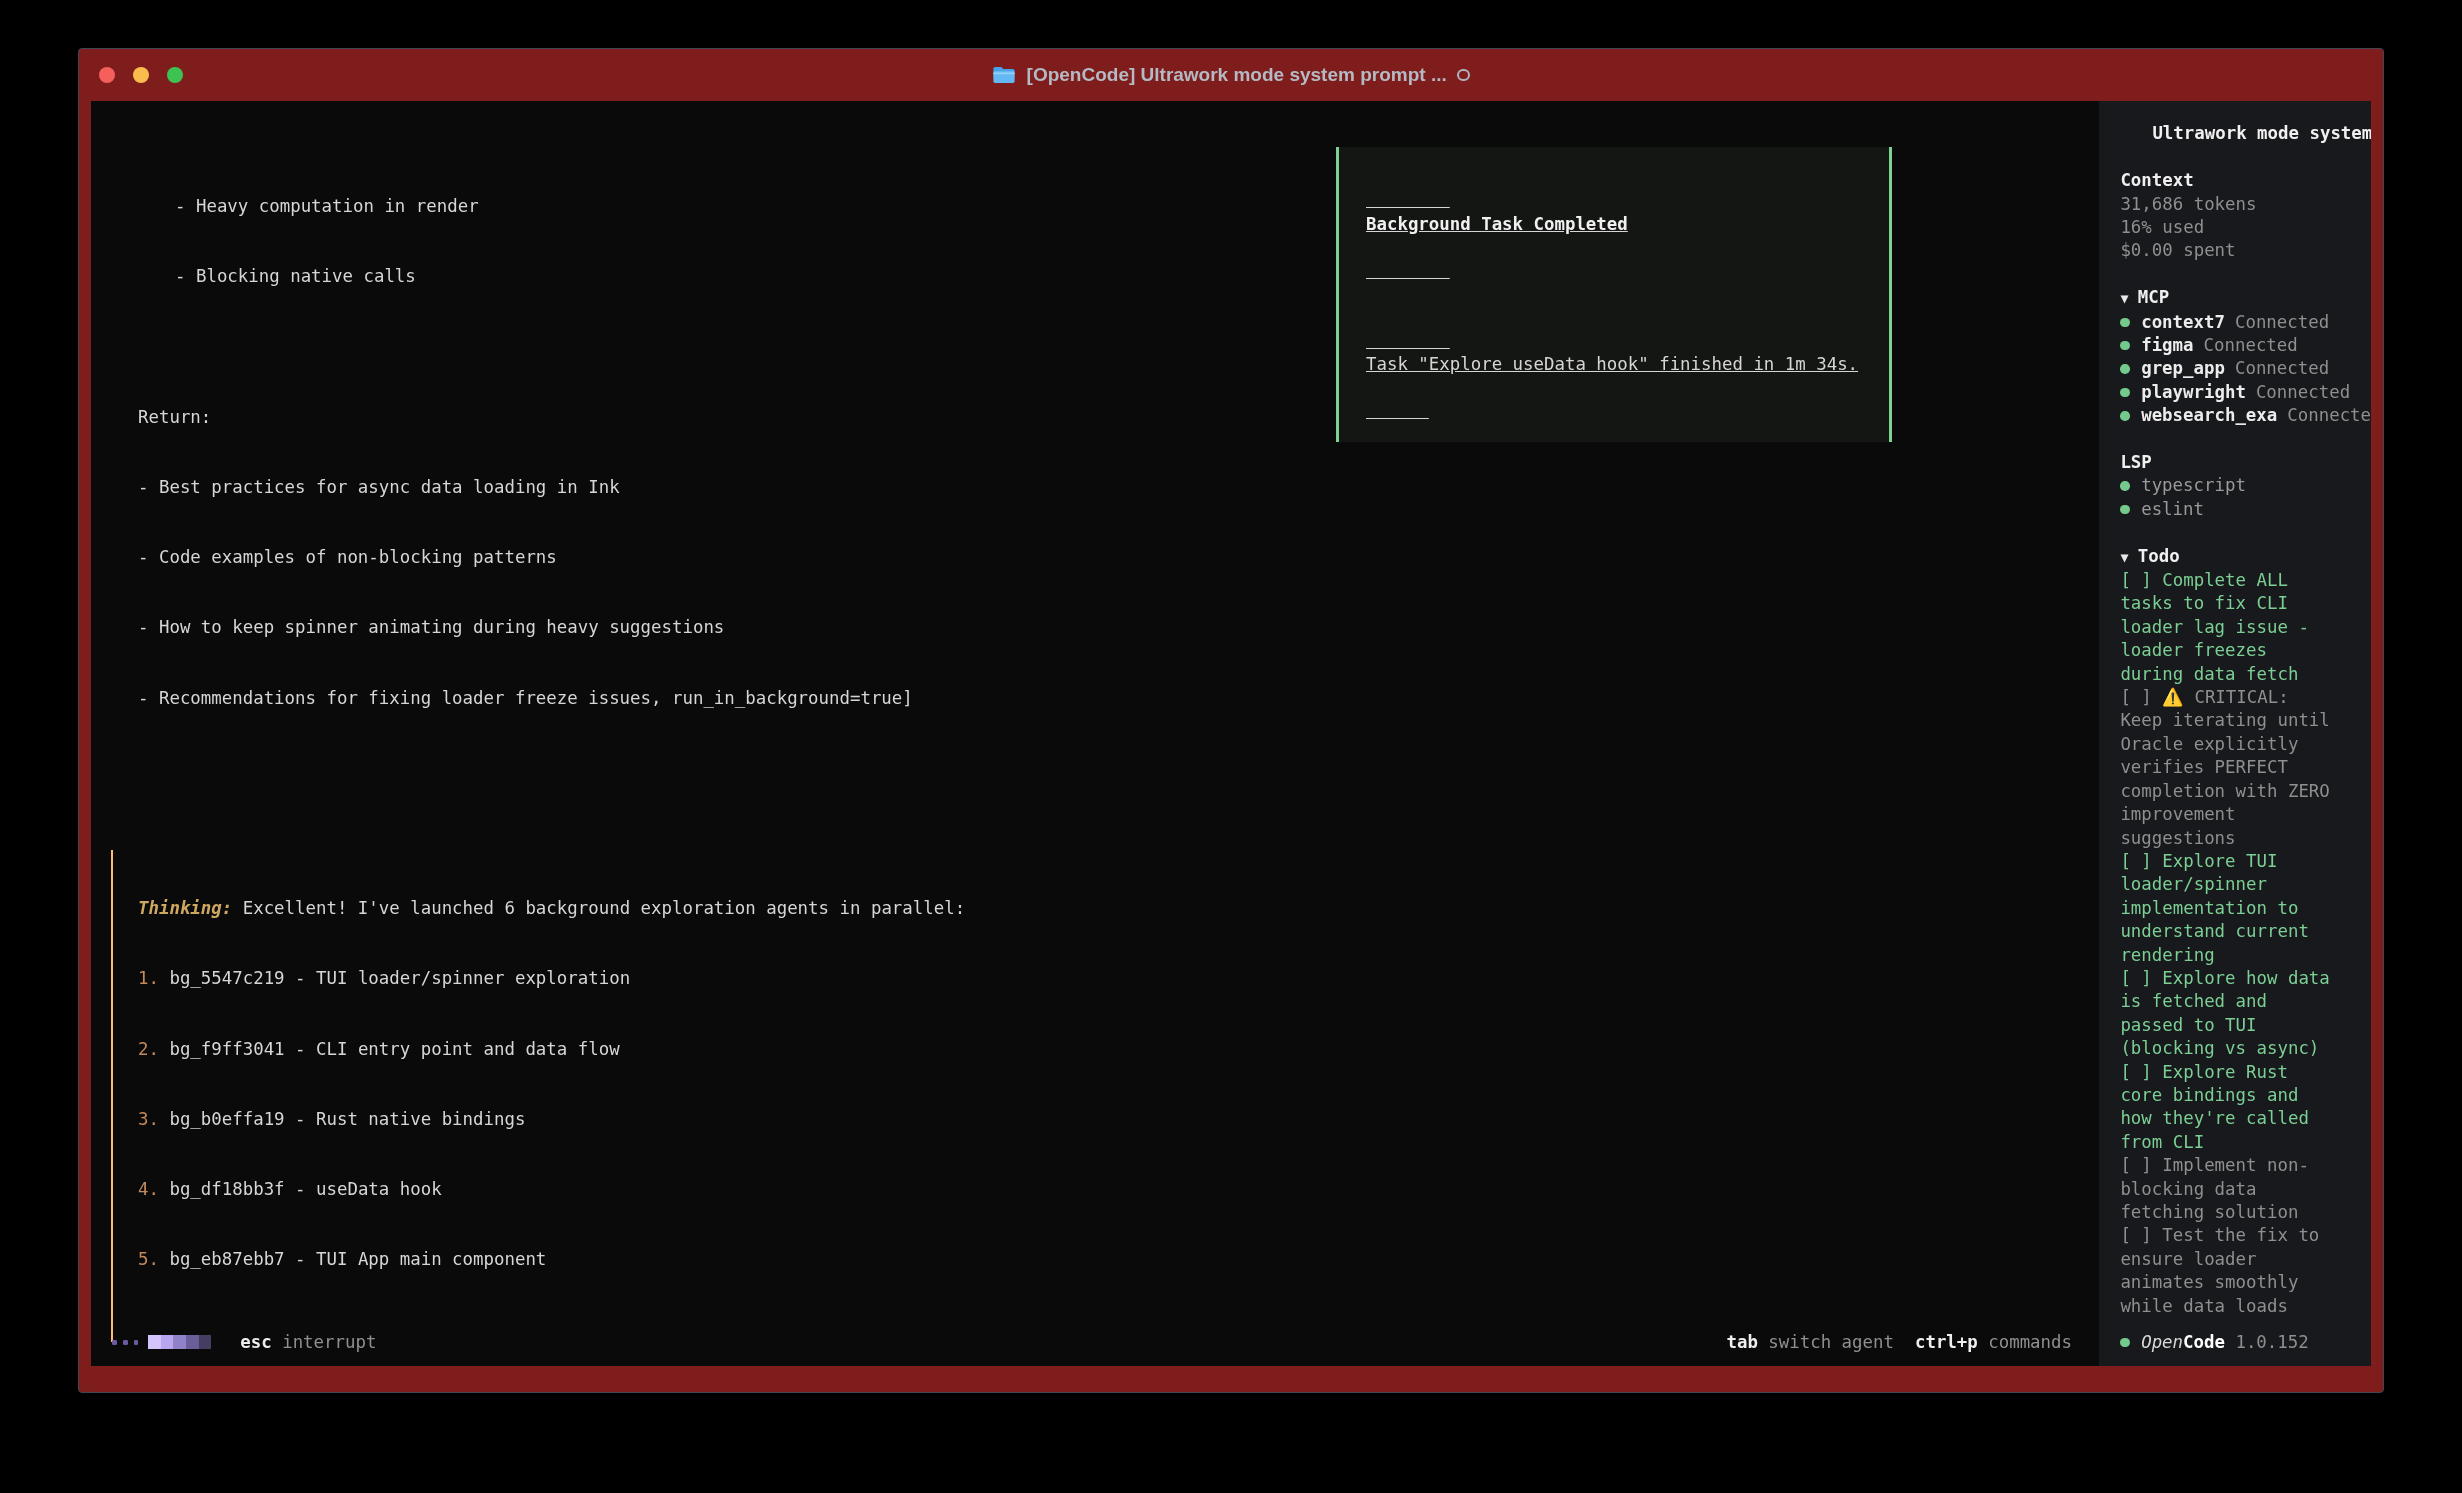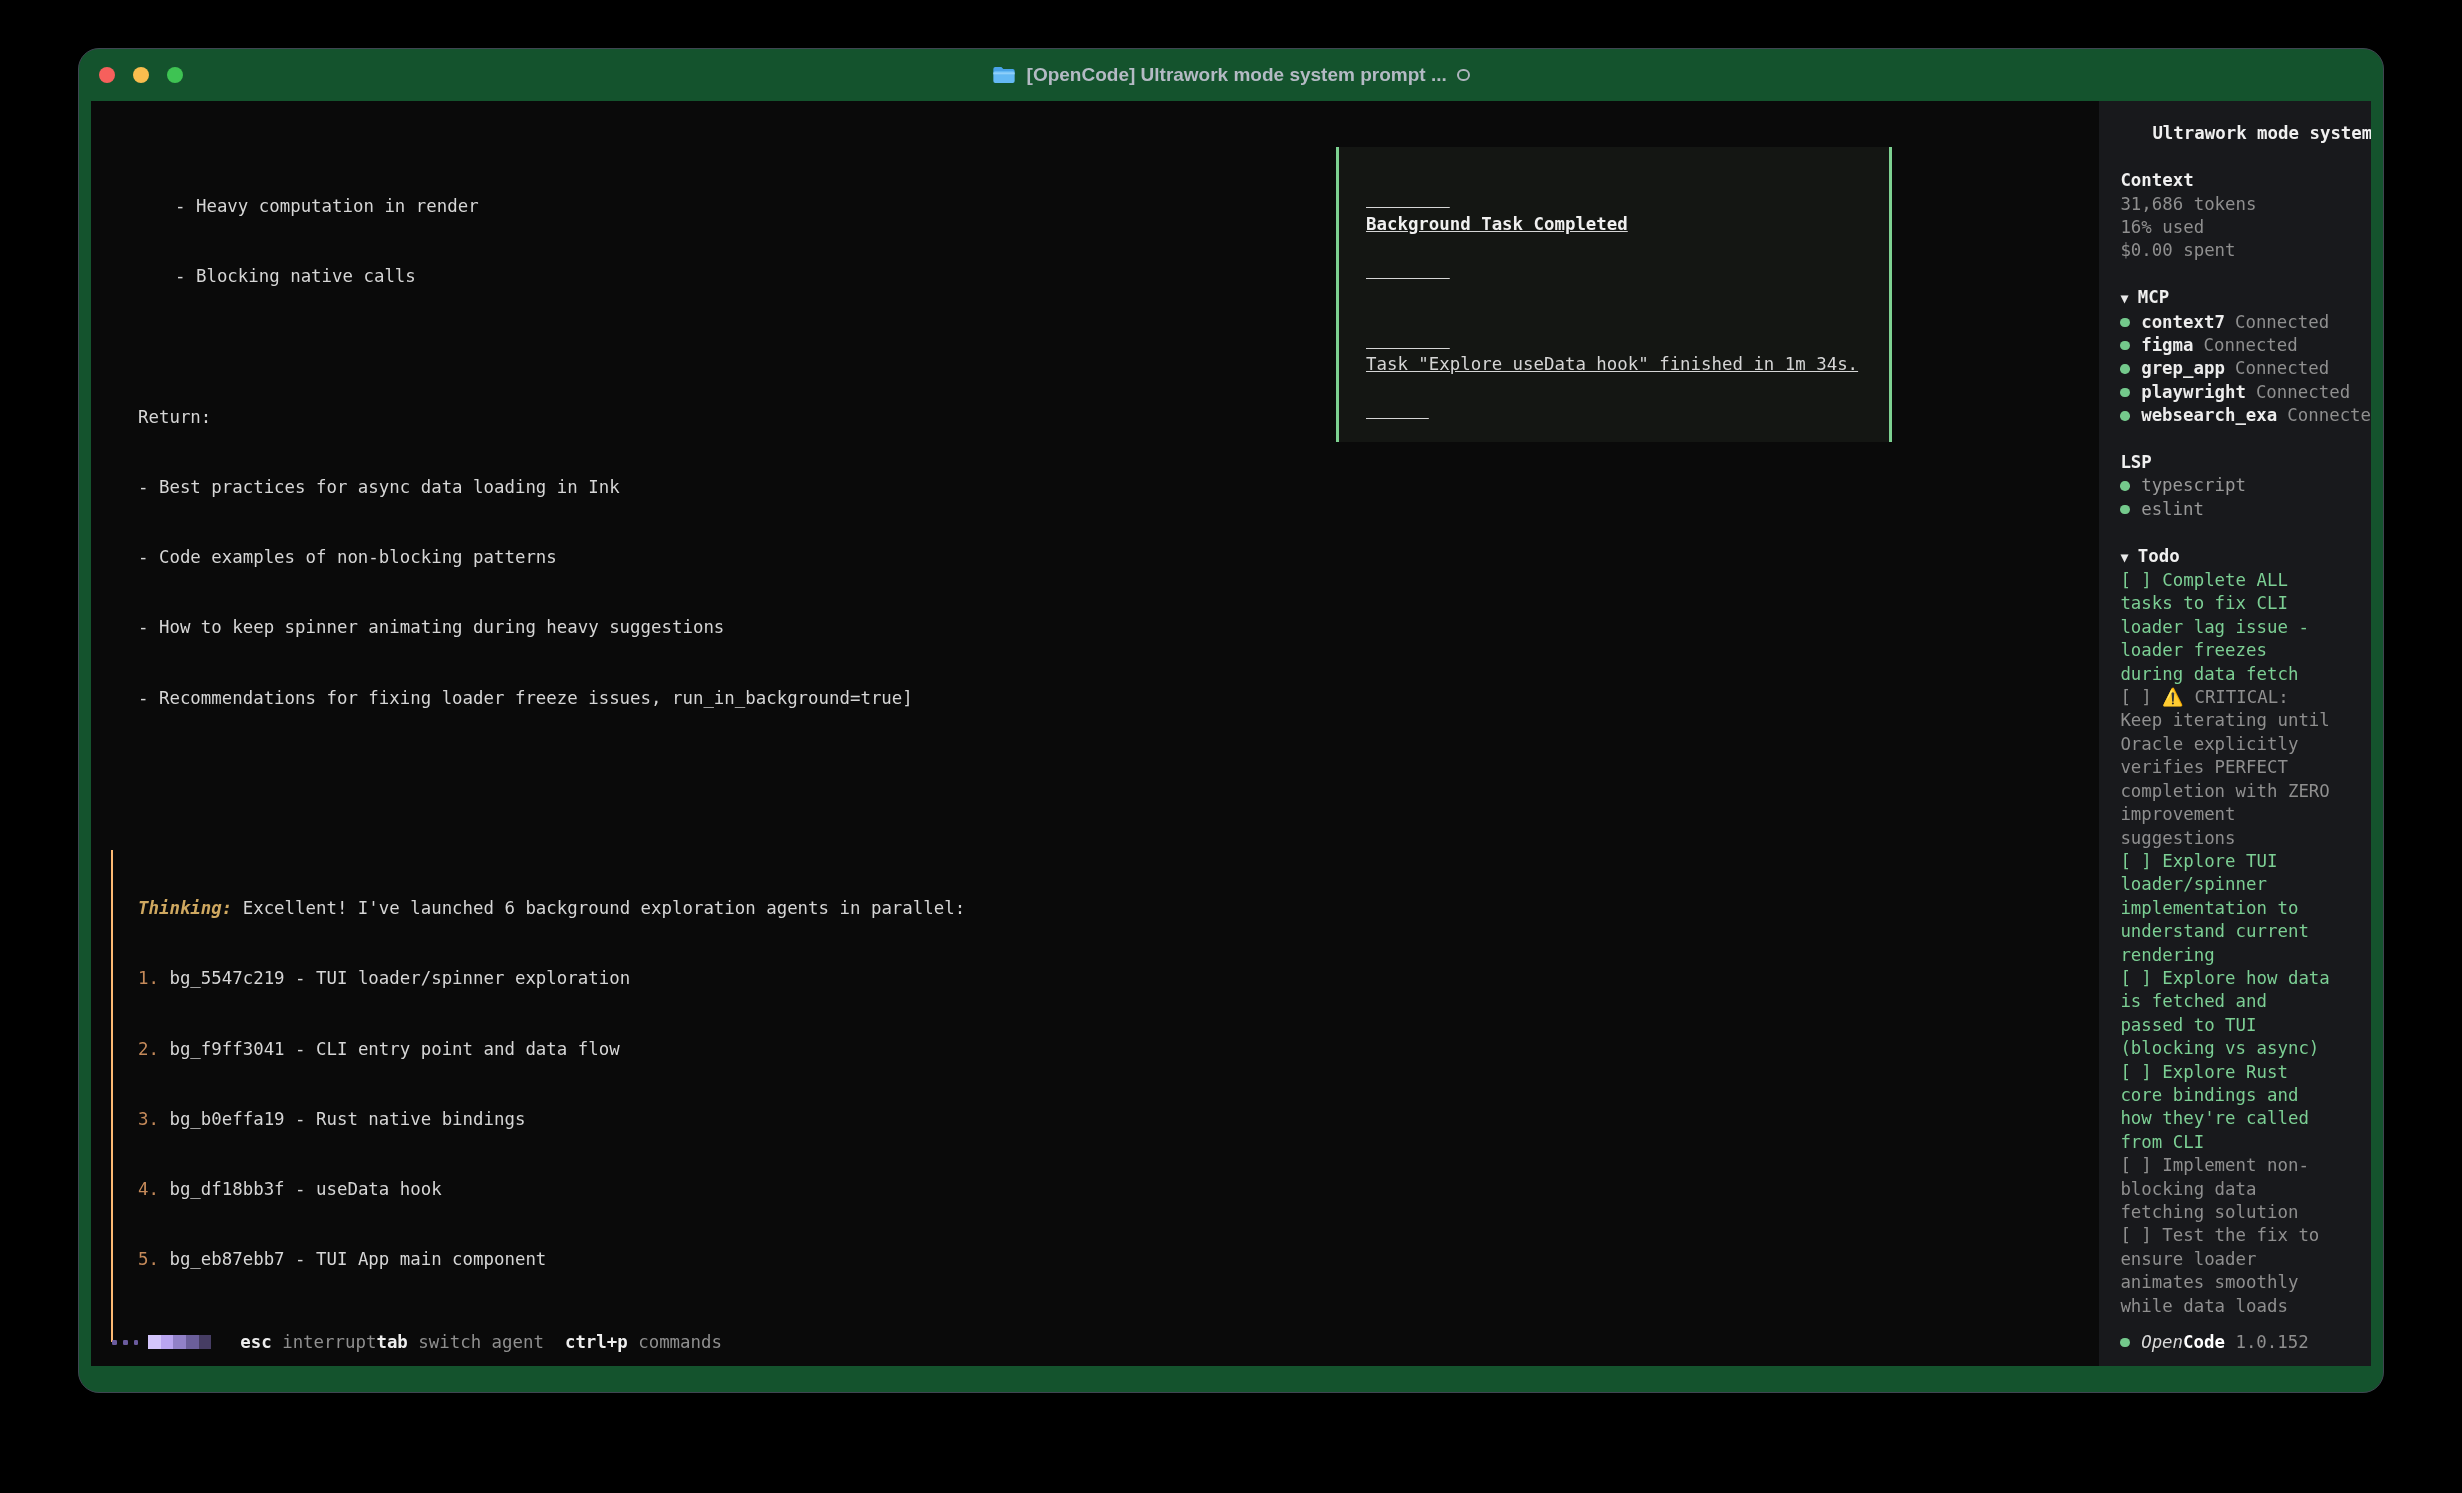--- a/index.html
+++ b/index.html
@@ -3,21 +3,21 @@
 <meta charset="utf-8">
 <style>
   * { box-sizing: border-box; }
   html,body { margin:0; padding:0; }
   body {
     width:2462px; height:1493px; background:#000; position:relative; overflow:hidden;
     font-family:"DejaVu Sans Mono", monospace;
   }
   .window {
     position:absolute; left:78px; top:48px; width:2306px; height:1345px;
-    background:#14532d; border:1.3px solid #3f4551; border-radius:21px; overflow:hidden;
+    background:#7f1d1d; border:1.3px solid #3f4551; border-radius:4px; overflow:hidden;
   }
   
   .titlebar { height:52px; position:relative; display:flex; align-items:center; justify-content:center; }
   .lights { position:absolute; left:20px; top:0; height:100%; display:flex; align-items:center; gap:18px; }
   .light { width:16px; height:16px; border-radius:50%; border:none; padding:0; }
   .light.red { background:#f6605c; }
   .light.yellow { background:#f9bd4e; }
   .light.green { background:#3ec353; }
   .title { font-family:"Liberation Sans",sans-serif; font-weight:bold; font-size:19px; color:#b4bac4; display:flex; align-items:center; gap:10.7px; }
   .folder-svg { width:24px; height:20px; display:block; }
@@ -42,21 +42,21 @@
   .thinking-block { border-left:2px solid #fdba74; margin-left:-27px; padding-left:25px; }
   
   .notif {
     position:absolute; top:46px; left:1245px; width:556px;
     background:#141613; border-left:3.3px solid #7dd191; border-right:3.3px solid #7dd191;
     padding:19px 0 19px 27px; white-space:pre;text-decoration:underline;
   }
   
   .statusrow {
     position:absolute; bottom:12px; left:21.4px; right:27px;
-    display:flex; justify-content:flex-start; align-items:center; white-space:pre;
+    display:flex; justify-content:space-between; align-items:center; white-space:pre;
   }
   .statusleft, .statusright { display:flex; align-items:center; }
   .sdots { display:flex; align-items:center; gap:6px; margin-right:9.4px; }
   .sdot { width:4.7px; height:4.7px; background:#6b5b9e; border-radius:1.3px; }
   .sblocks { display:flex; margin-right:29px; }
   .sblock { width:12.7px; height:14px; }
   .key { font-weight:bold; color:#eeeeee; }
   .keylabel { color:#8f8f8f; }
   
   .sb-title { font-weight:bold; color:#f0f0f0; white-space:pre;margin-left:32px; }

